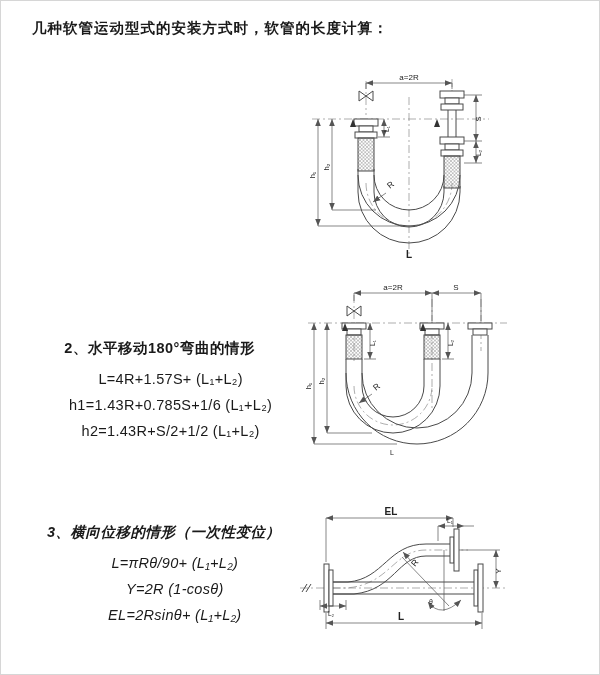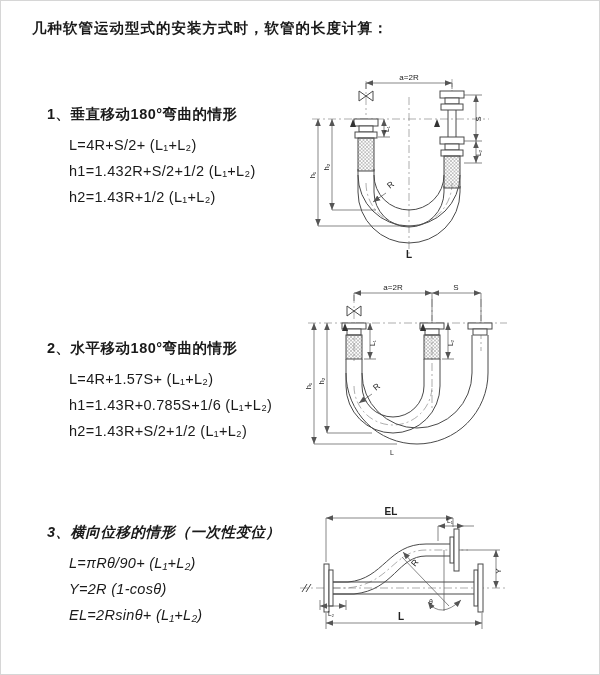--- a/index.html
+++ b/index.html
@@ -1,42 +1,36 @@
 <!DOCTYPE html>
 <html><head>
 <meta charset="utf-8">
 <style>
   html,body{margin:0;padding:0;background:#fff;}
   body{width:600px;height:675px;font-family:"Liberation Sans","DejaVu Sans",sans-serif;color:#1a1a1a;}
-  .page{position:relative;width:600px;height:675px;background:#ffffff;border:1px solid #d6d6d6;box-sizing:border-box;overflow:hidden;}
+  .page{position:relative;width:600px;height:675px;background:#ffffff;border:1px solid #d6d6d6;box-sizing:border-box;overflow:hidden;text-align:center;}
   .title{position:absolute;left:31px;top:18px;font-size:14.5px;font-weight:600;letter-spacing:1px;}
   .section{position:absolute;left:46px;}
   .sec-heading{font-size:14.5px;font-weight:600;letter-spacing:0.5px;}
   .formula{font-size:14.5px;font-weight:500;padding-left:22px;height:26px;line-height:26px;letter-spacing:0.3px;}
   .formula.first{margin-top:8px;}
   .diagram{position:absolute;}
   svg text{font-family:"Liberation Sans","DejaVu Sans",sans-serif;fill:#222;}
   .draw{stroke:#4a4a4a;stroke-width:1;fill:none;}
   .dim{stroke:#555;stroke-width:0.7;fill:none;}
   .cl{stroke:#777;stroke-width:0.6;fill:none;stroke-dasharray:8 3 2 3;}
   .plate{fill:#ffffff;stroke:#4a4a4a;stroke-width:1;}
 </style>
 </head>
 <body>
 
 <div class="page">
 
   <div class="title">几种软管运动型式的安装方式时，软管的长度计算：</div>
 
-  <div class="section" style="top:104px;">
-    <div class="sec-heading">1、垂直移动180°弯曲的情形</div>
-    <div class="formula first">L=4R+S/2+ (L₁+L₂)</div>
-    <div class="formula">h1=1.432R+S/2+1/2 (L₁+L₂)</div>
-    <div class="formula">h2=1.43R+1/2 (L₁+L₂)</div>
-  </div>
 
   <div class="section" style="top:306px;margin-top:32px;">
     <div class="sec-heading">2、水平移动180°弯曲的情形</div>
     <div class="formula first">L=4R+1.57S+ (L₁+L₂)</div>
     <div class="formula">h1=1.43R+0.785S+1/6 (L₁+L₂)</div>
     <div class="formula">h2=1.43R+S/2+1/2 (L₁+L₂)</div>
   </div>
 
   <div class="section" style="top:522px;font-style:italic;">
     <div class="sec-heading">3、横向位移的情形（一次性变位）</div>

